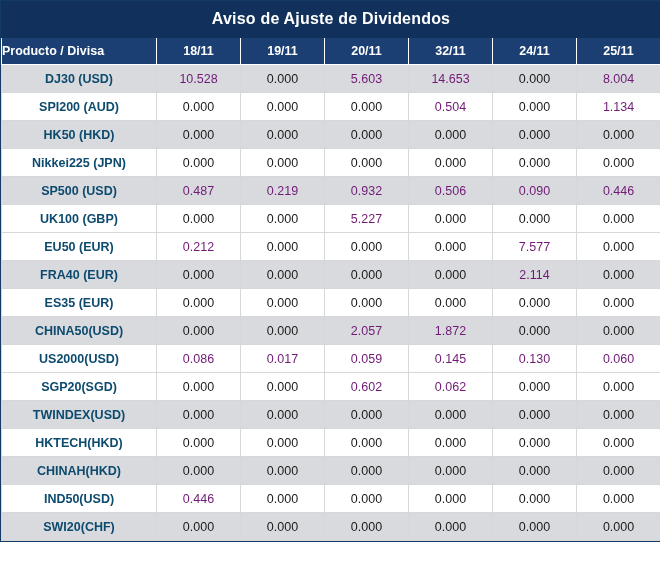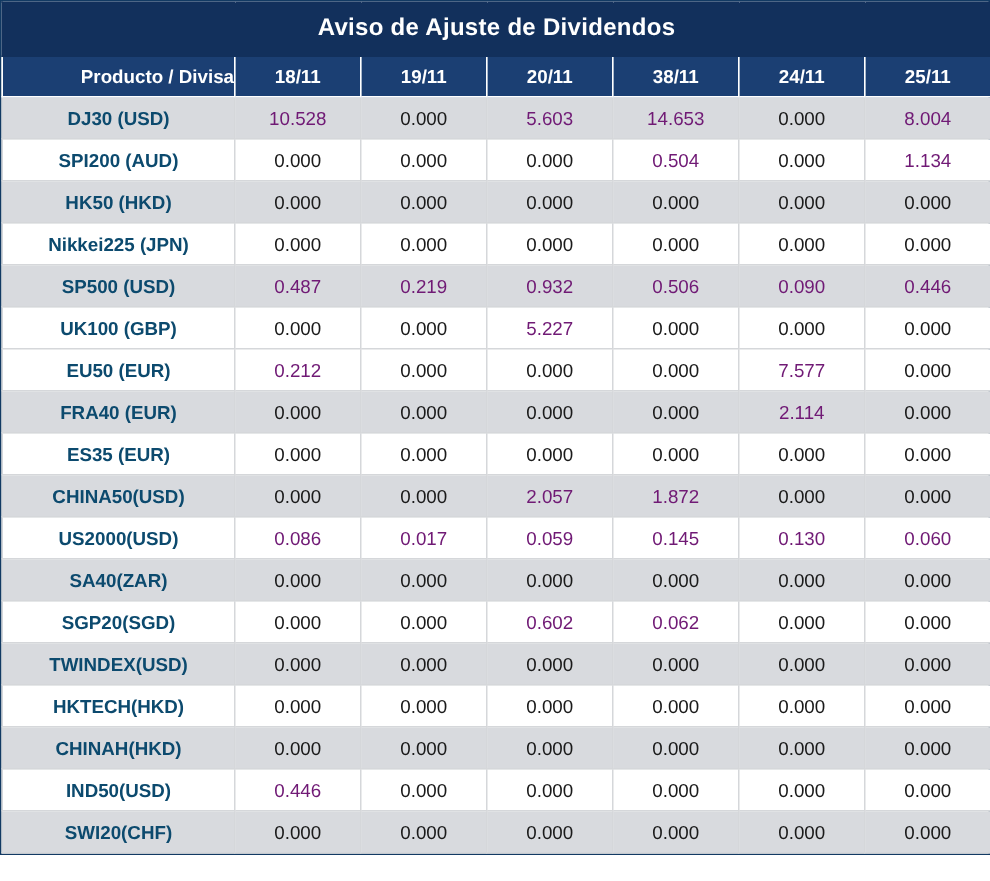--- a/index.html
+++ b/index.html
@@ -36,21 +36,21 @@
   .header-row th {
     background: #1b3f73;
     color: #ffffff;
     font-size: 12.5px;
     font-weight: bold;
     padding: 6px 0 6px 0;
     border: 1px solid #ffffff;
     border-bottom: 1px solid #ffffff;
   }
   .header-row th.prod {
-    text-align: right;
+    text-align: left;
   }
   td {
     font-size: 12.5px;
     text-align: center;
     padding: 5px 0 5px 0;
     border: 1px solid #d5d7da;
     color: #111111;
     height: 17px;
   }
   td.label {
@@ -86,21 +86,21 @@
     </colgroup>
     <thead>
       <tr class="title-row">
         <th colspan="7">Aviso de Ajuste de Dividendos</th>
       </tr>
       <tr class="header-row">
         <th class="prod">Producto / Divisa</th>
         <th>18/11</th>
         <th>19/11</th>
         <th>20/11</th>
-        <th>38/11</th>
+        <th>32/11</th>
         <th>24/11</th>
         <th>25/11</th>
       </tr>
     </thead>
     <tbody>
         <tr class="shade">
           <td class="label">DJ30 (USD)</td>
           <td class="val hl">10.528</td>
           <td class="val">0.000</td>
           <td class="val hl">5.603</td>
@@ -191,29 +191,20 @@
         </tr>
         <tr class="plain">
           <td class="label">US2000(USD)</td>
           <td class="val hl">0.086</td>
           <td class="val hl">0.017</td>
           <td class="val hl">0.059</td>
           <td class="val hl">0.145</td>
           <td class="val hl">0.130</td>
           <td class="val hl">0.060</td>
         </tr>
-        <tr class="shade">
-          <td class="label">SA40(ZAR)</td>
-          <td class="val">0.000</td>
-          <td class="val">0.000</td>
-          <td class="val">0.000</td>
-          <td class="val">0.000</td>
-          <td class="val">0.000</td>
-          <td class="val">0.000</td>
-        </tr>
         <tr class="plain">
           <td class="label">SGP20(SGD)</td>
           <td class="val">0.000</td>
           <td class="val">0.000</td>
           <td class="val hl">0.602</td>
           <td class="val hl">0.062</td>
           <td class="val">0.000</td>
           <td class="val">0.000</td>
         </tr>
         <tr class="shade">

